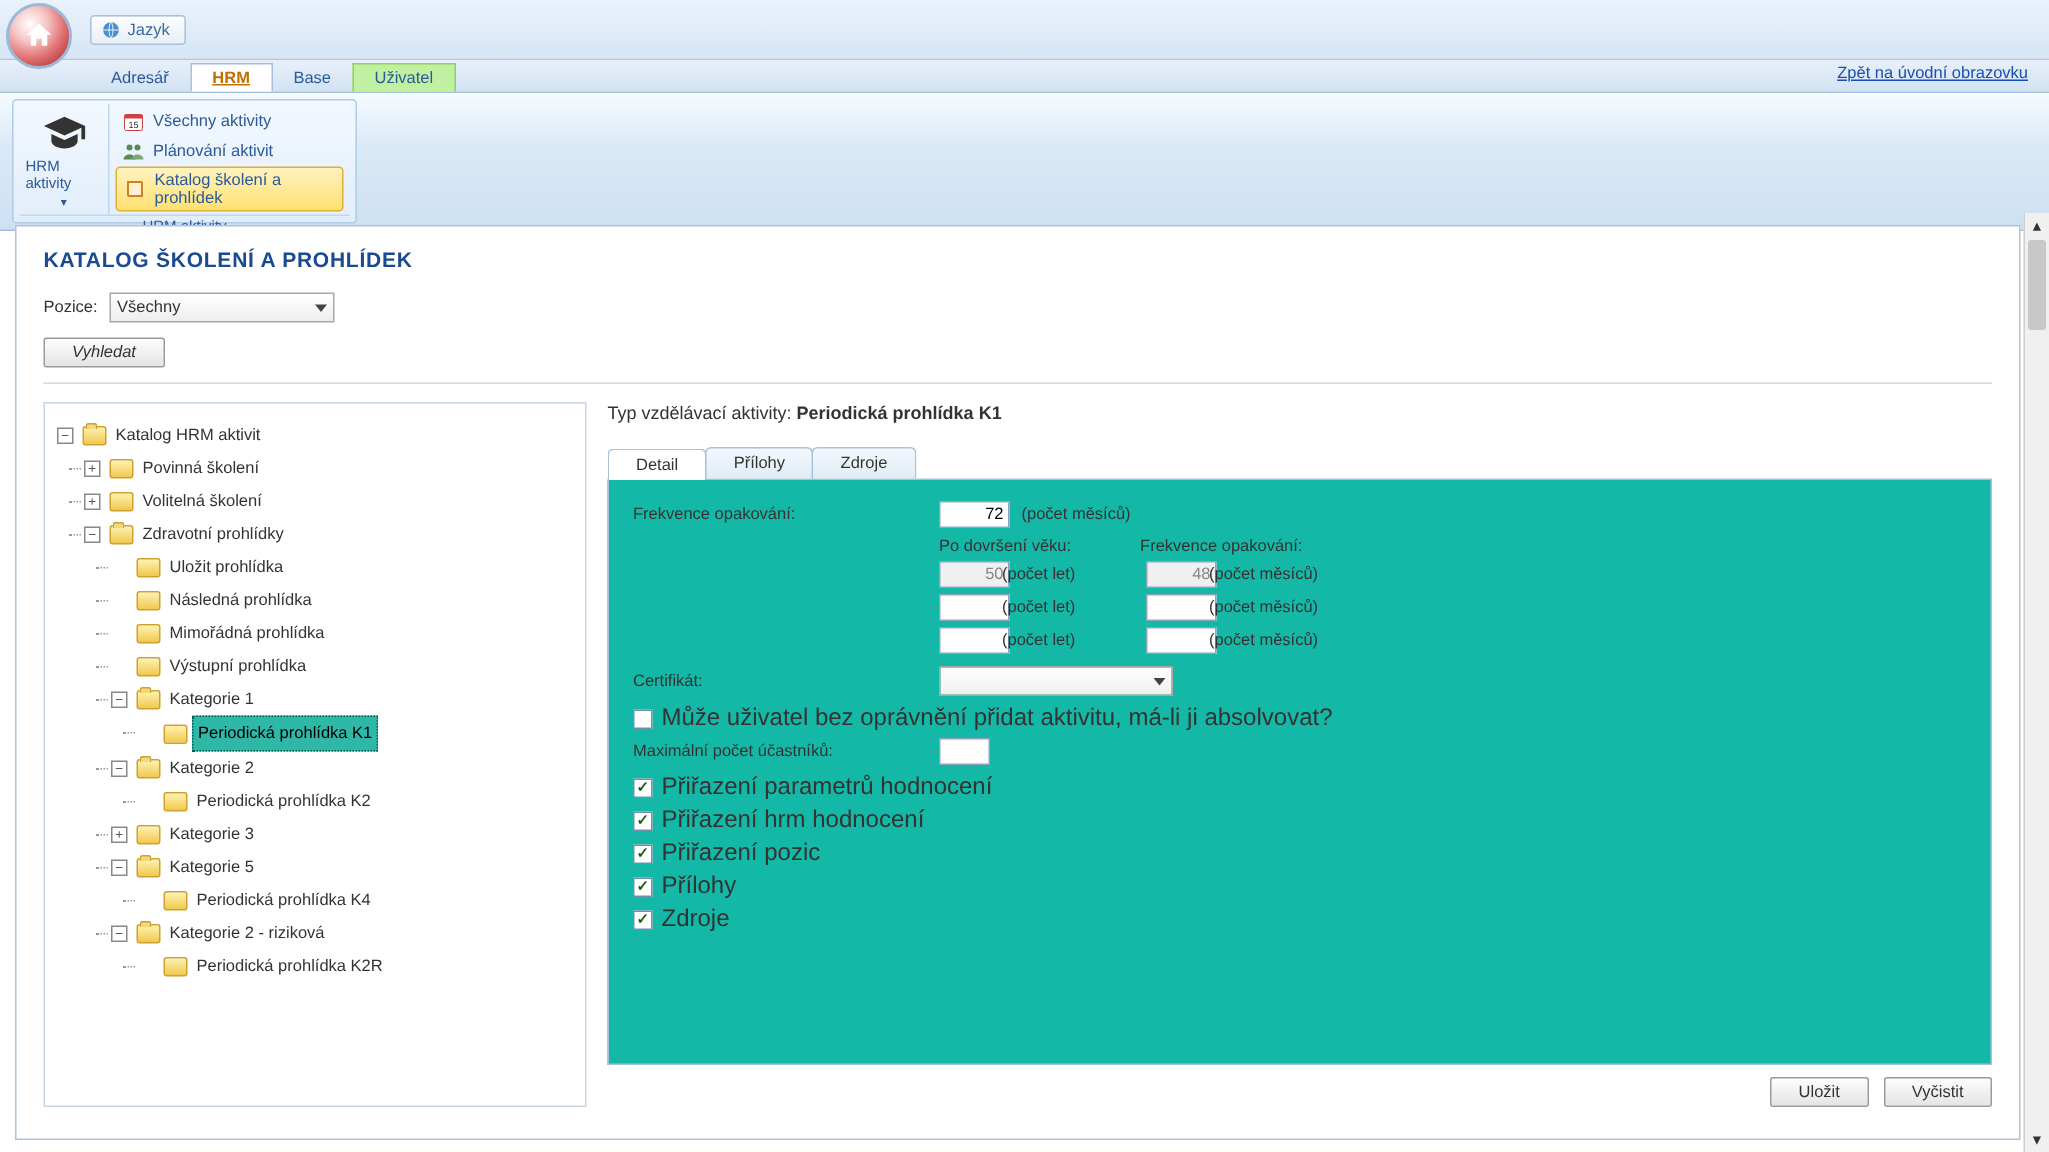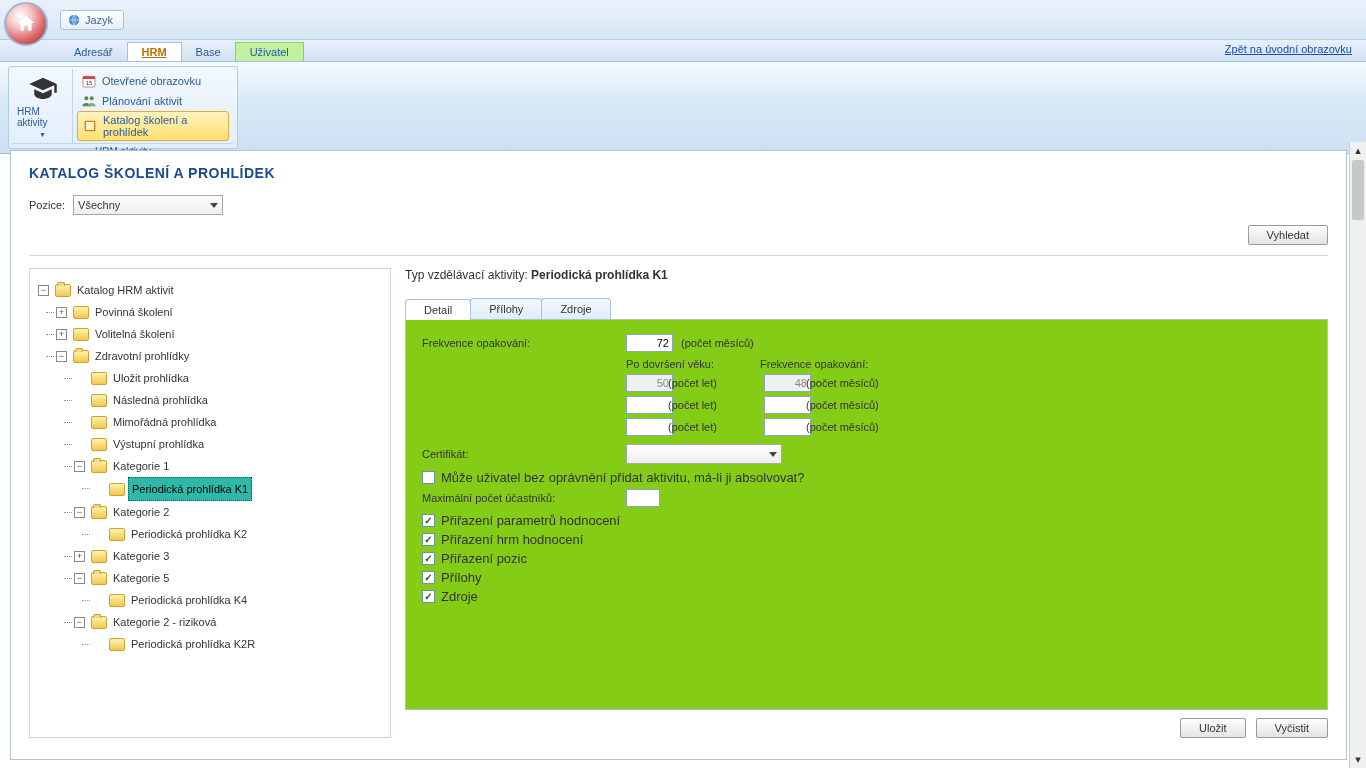--- a/index.html
+++ b/index.html
@@ -38,21 +38,21 @@
 .scrollbar-v::before { content: ''; position: absolute; top: 18px; left: 2px; right: 2px; height: 60px; background: #c8c8c8; border-radius: 2px; }
 .scrollbar-v .arrow { position: absolute; left: 0; right: 0; height: 17px; display: flex; align-items: center; justify-content: center; background: #f0f0f0; }
 .scrollbar-v .arrow.up { top: 0; }
 .scrollbar-v .arrow.down { bottom: 0; }
 
 .page-title { color: #1a4a90; font-weight: bold; font-size: 14px; letter-spacing: 0.5px; margin-bottom: 14px; }
 .filter-row { display: flex; align-items: center; gap: 8px; margin-bottom: 10px; }
 .filter-row label { font-size: 11px; }
 .combo { display: inline-flex; align-items: center; border: 1px solid #a8a8a8; background: linear-gradient(#fff,#eee); height: 20px; width: 150px; padding: 0 4px; justify-content: space-between; font-size: 11px; }
 .combo .arrow-dn { border-left: 4px solid transparent; border-right: 4px solid transparent; border-top: 5px solid #444; }
-.search-row { text-align: right; margin-bottom: 10px; }
+.search-row { text-align: left; margin-bottom: 10px; font-style: italic; }
 .btn { display: inline-block; border: 1px solid #9a9a9a; background: linear-gradient(#fdfdfd,#e4e4e4); padding: 3px 18px; font-size: 11px; border-radius: 2px; cursor: pointer; }
 hr.sep { border: none; border-top: 1px solid #d8d8d8; margin: 6px 0 12px; }
 
 .two-col { display: flex; gap: 14px; height: 470px; }
 .left-pane { width: 362px; border: 1px solid #c8d4e0; padding: 10px 8px; overflow: auto; }
 .right-pane { flex: 1; display: flex; flex-direction: column; }
 
 
 .tree { font-size: 11px; line-height: 22px; }
 .tree ul { list-style: none; padding-left: 18px; }
@@ -68,28 +68,28 @@
 .dotted { position: relative; }
 .dotted::before { content: ''; position: absolute; left: -10px; top: 11px; width: 8px; border-top: 1px dotted #999; }
 
 
 .detail-header { font-size: 12px; margin-bottom: 16px; }
 .detail-header b { font-weight: bold; }
 .detail-tabs { display: flex; border-bottom: 1px solid #a8c0d8; }
 .dtab { border: 1px solid #a8c0d8; border-bottom: none; background: linear-gradient(#f4f8fd,#e0ecf6); padding: 4px 18px; font-size: 11px; margin-right: -1px; border-radius: 4px 4px 0 0; cursor: pointer; position: relative; }
 .dtab.active { background: #fff; z-index: 2; top: 1px; }
 
-.detail-body { background: #84cc16; border: 1px solid #a8c0d8; border-top: none; padding: 14px 16px; flex: 1; }
+.detail-body { background: #14b8a6; border: 1px solid #a8c0d8; border-top: none; padding: 14px 16px; flex: 1; }
 .form-row { display: flex; align-items: center; margin-bottom: 6px; gap: 8px; font-size: 11px; }
 .form-row .lbl { width: 196px; }
 .txt { border: 1px solid #8aa6c0; height: 18px; width: 47px; font-size: 11px; padding: 0 3px; text-align: right; background: #fff; }
 .txt.dis { background: #f0f0f0; color: #888; }
 .hint { color: #333; }
 .age-grid { display: grid; grid-template-columns: 36px 90px 36px 90px; gap: 4px 6px; align-items: center; margin-left: 204px; margin-bottom: 8px; }
-.chk-row { display: flex; align-items: center; gap: 6px; margin-bottom: 4px; font-size: 13px; text-align: center; }
+.chk-row { display: flex; align-items: center; gap: 6px; margin-bottom: 4px; font-size: 16px; text-align: center; }
 .chk { width: 13px; height: 13px; border: 1px solid #7090b0; background: #fff; display: inline-flex; align-items: center; justify-content: center; }
 .chk.checked::after { content: '✓'; font-size: 10px; color: #1a5a1a; font-weight: bold; }
 .detail-actions { display: flex; gap: 10px; justify-content: flex-end; margin-top: 8px; }
 </style>
 </head>
 <body>
 
 <div class="titlebar">
   <div class="orb">
     <svg viewBox="0 0 24 24">
@@ -123,21 +123,21 @@
         <span>HRM aktivity</span>
         <span style="font-size:8px;">▾</span>
       </div>
       <div class="ribbon-items">
         <div class="ribbon-item">
           <svg viewBox="0 0 24 24">
               <rect x="3" y="5" width="18" height="16" rx="2" fill="#fff" stroke="#d04040"></rect>
               <rect x="3" y="5" width="18" height="4" fill="#d04040"></rect>
               <text x="12" y="18" font-size="9" text-anchor="middle" fill="#333">15</text>
             </svg>
-          <span>Otevřené obrazovku</span>
+          <span>Všechny aktivity</span>
         </div>
         <div class="ribbon-item">
           <svg viewBox="0 0 24 24">
               <circle cx="8" cy="8" r="3" fill="#5a8a50"></circle>
               <circle cx="16" cy="8" r="3" fill="#5a8a50"></circle>
               <path d="M2 20c0-3 3-5 6-5s6 2 6 5" fill="#5a8a50"></path>
               <path d="M10 20c0-3 3-5 6-5s6 2 6 5" fill="#7aaa70"></path>
             </svg>
           <span>Plánování aktivit</span>
         </div>

